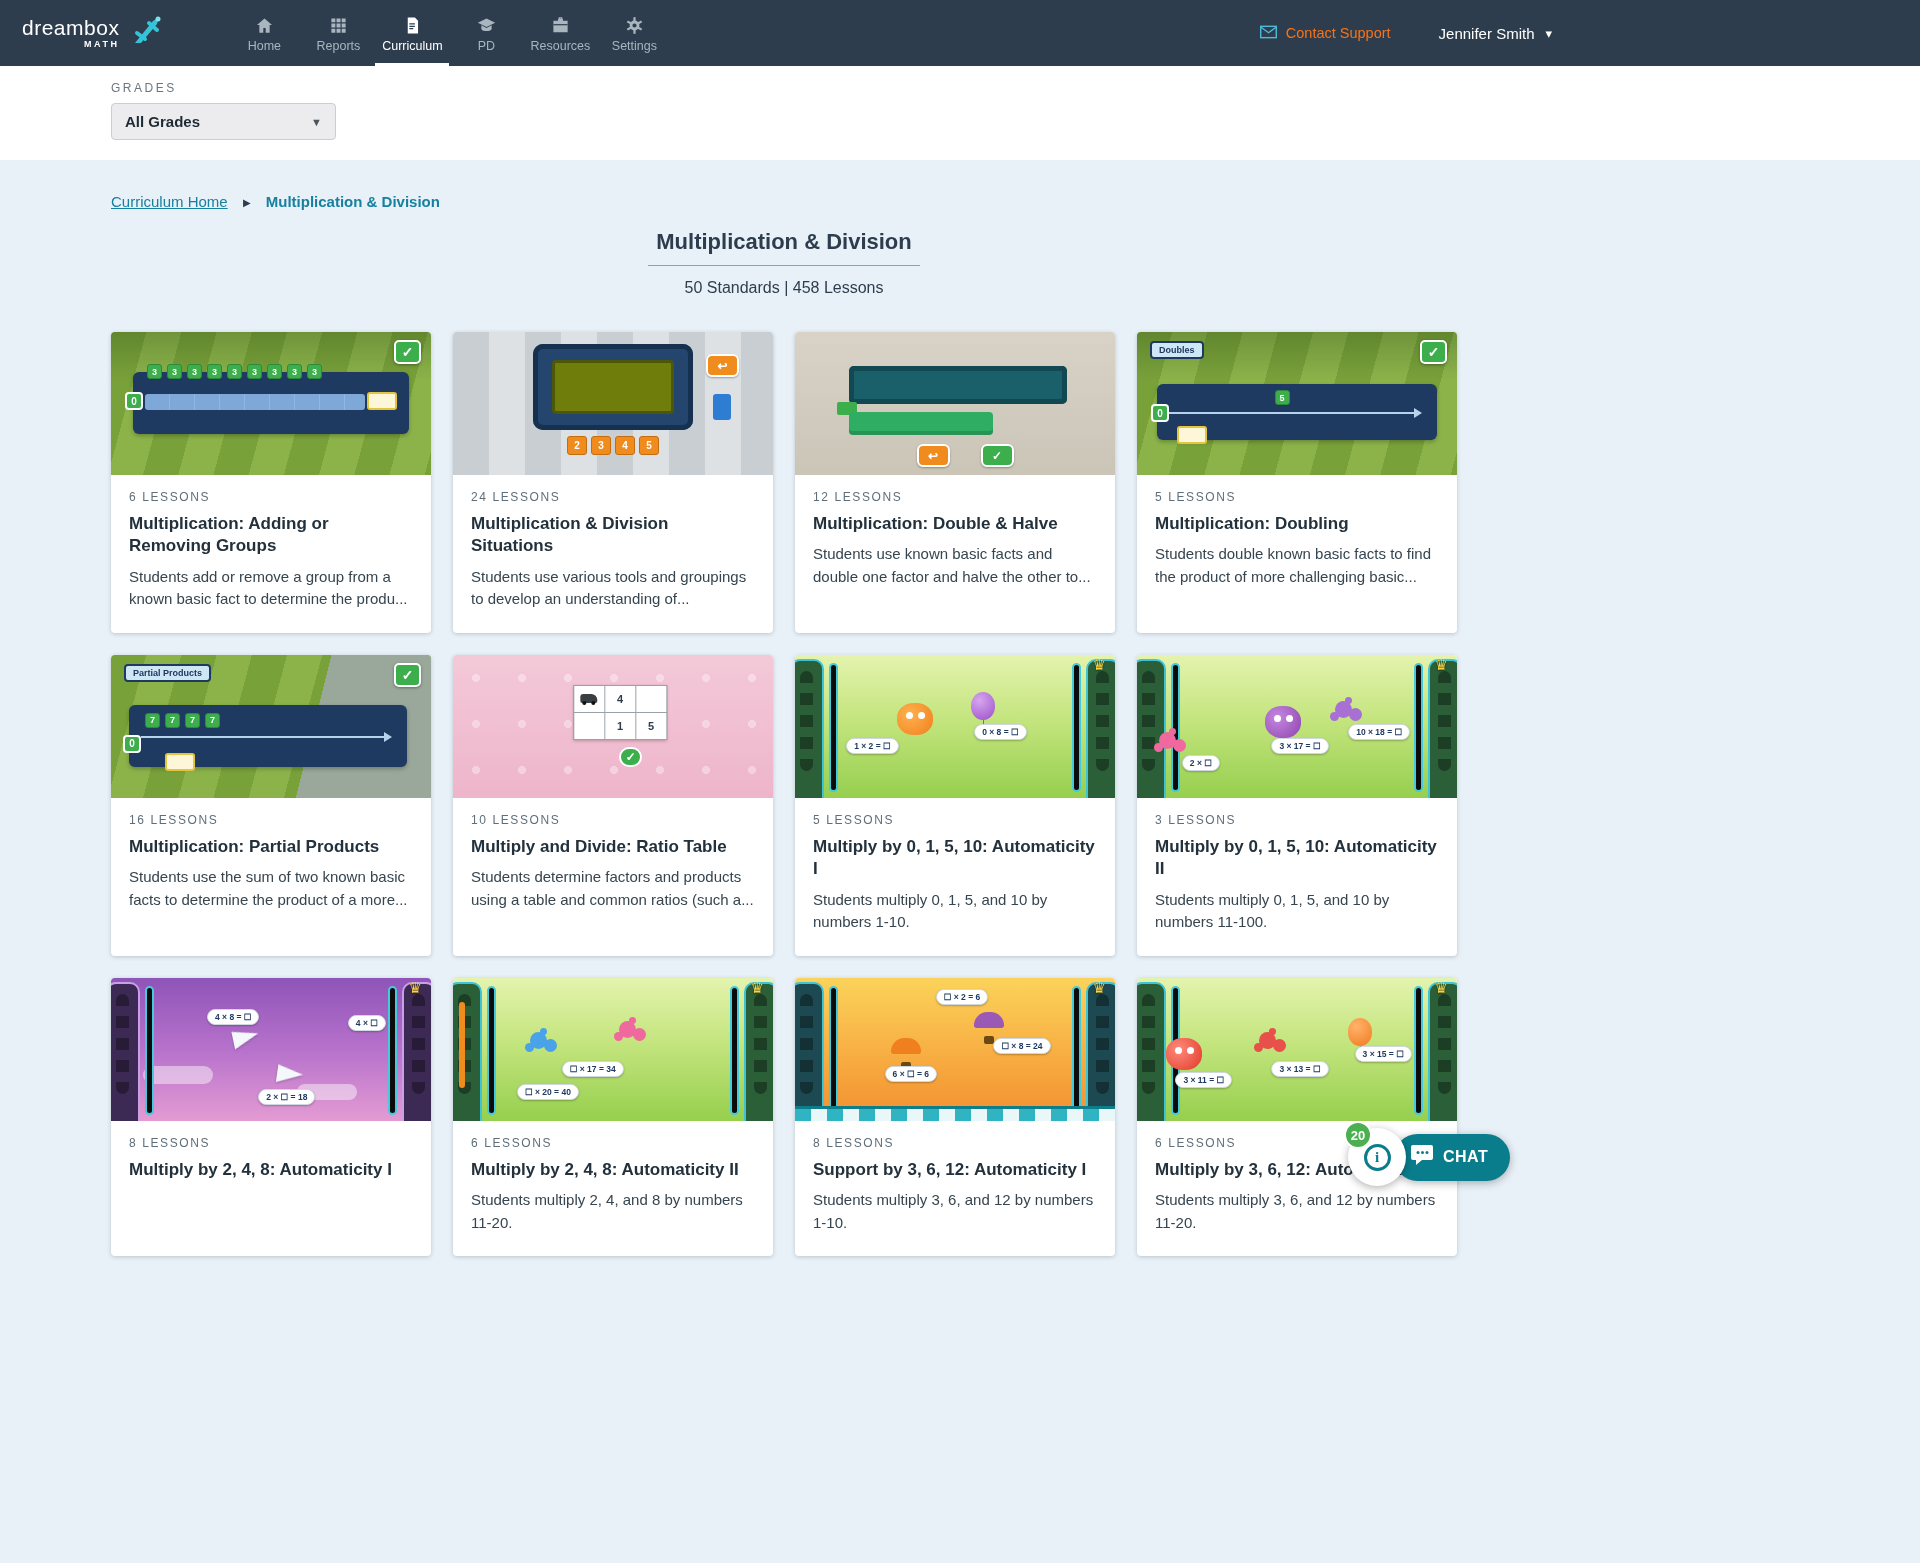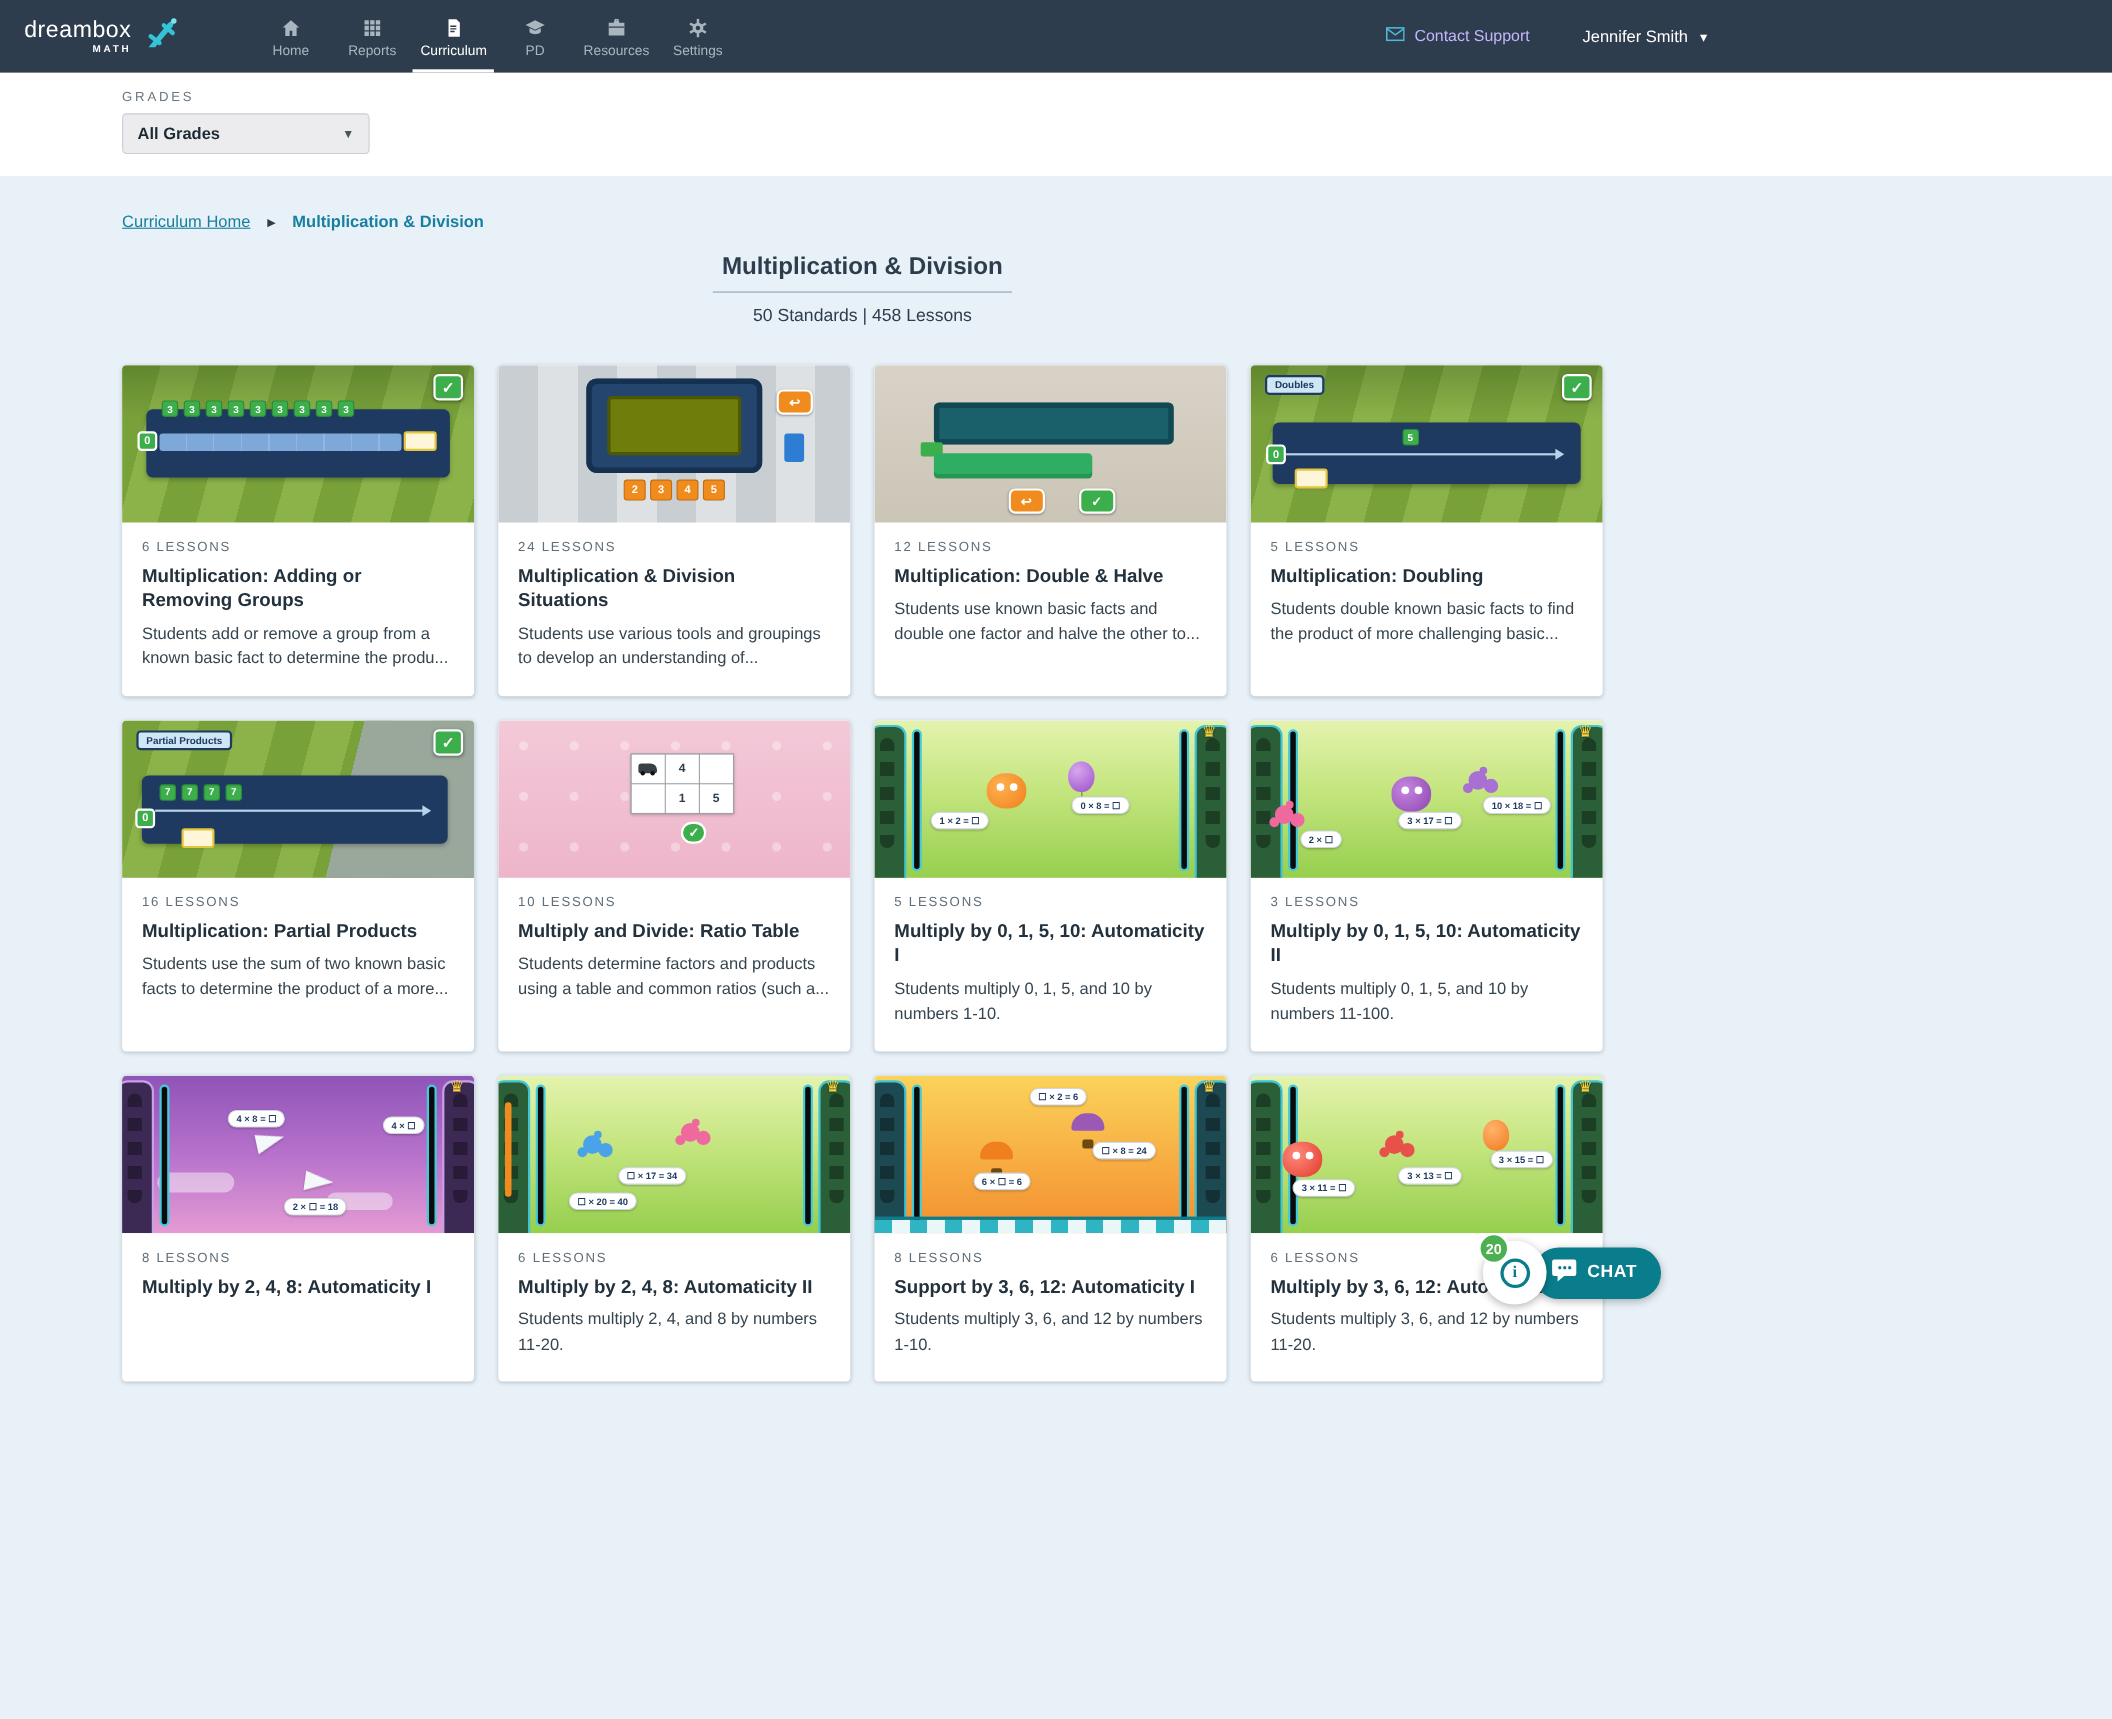--- a/index.html
+++ b/index.html
@@ -28,21 +28,21 @@
   .nav-items { display:flex; margin-left:62px; }
   .nav-item {
     width:74px; display:flex; flex-direction:column; align-items:center; justify-content:center; gap:4px;
     color:#a9b5bf; font-size:12.5px; text-decoration:none; cursor:pointer;
     border-bottom:3px solid transparent; padding-top:5px;
   }
   .nav-item.active { color:#fff; border-bottom-color:#fff; }
   .nav-item .nicon svg { width:19px; height:19px; fill:currentColor; display:block; }
 
   .nav-right { margin-left:auto; margin-right:368px; display:flex; align-items:center; gap:48px; }
-  .support { color:#c4b5fd; font-size:14.5px; display:flex; align-items:center; gap:9px; text-decoration:none; cursor:pointer; }
+  .support { color:#f97316; font-size:14.5px; display:flex; align-items:center; gap:9px; text-decoration:none; cursor:pointer; }
   .support svg { width:17px; height:14px; }
   .user-menu { color:#fff; font-size:15px; display:flex; align-items:center; gap:11px; cursor:pointer; }
   .user-menu .chev { font-size:13px; }
 
   
   .grades-bar { background:#fff; padding:15px 0 20px 111px; }
   .grades-label { font-size:12px; letter-spacing:2.5px; color:#6b7680; margin-bottom:8px; }
   .grades-dd {
     width:225px; height:37px; background:#ececee; border:1px solid #c9ced3; border-radius:4px;
     display:flex; align-items:center; justify-content:space-between; padding:0 13px;

